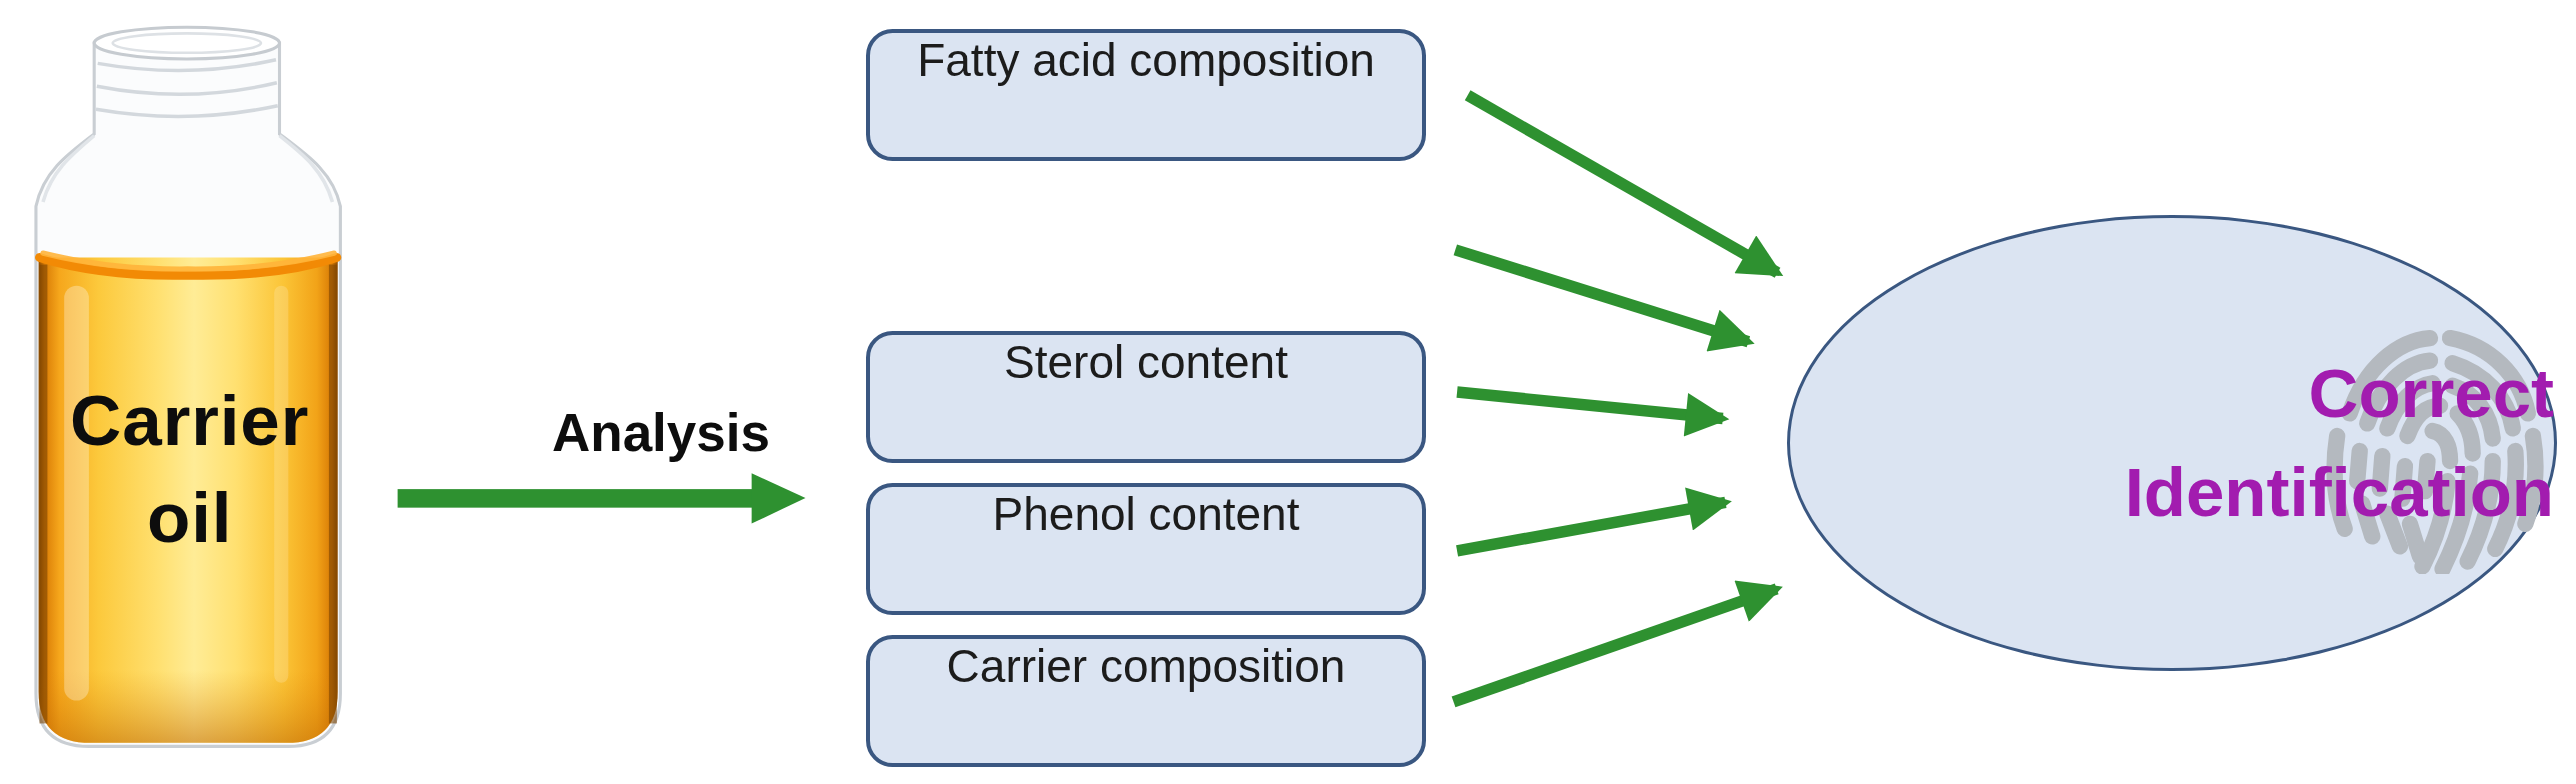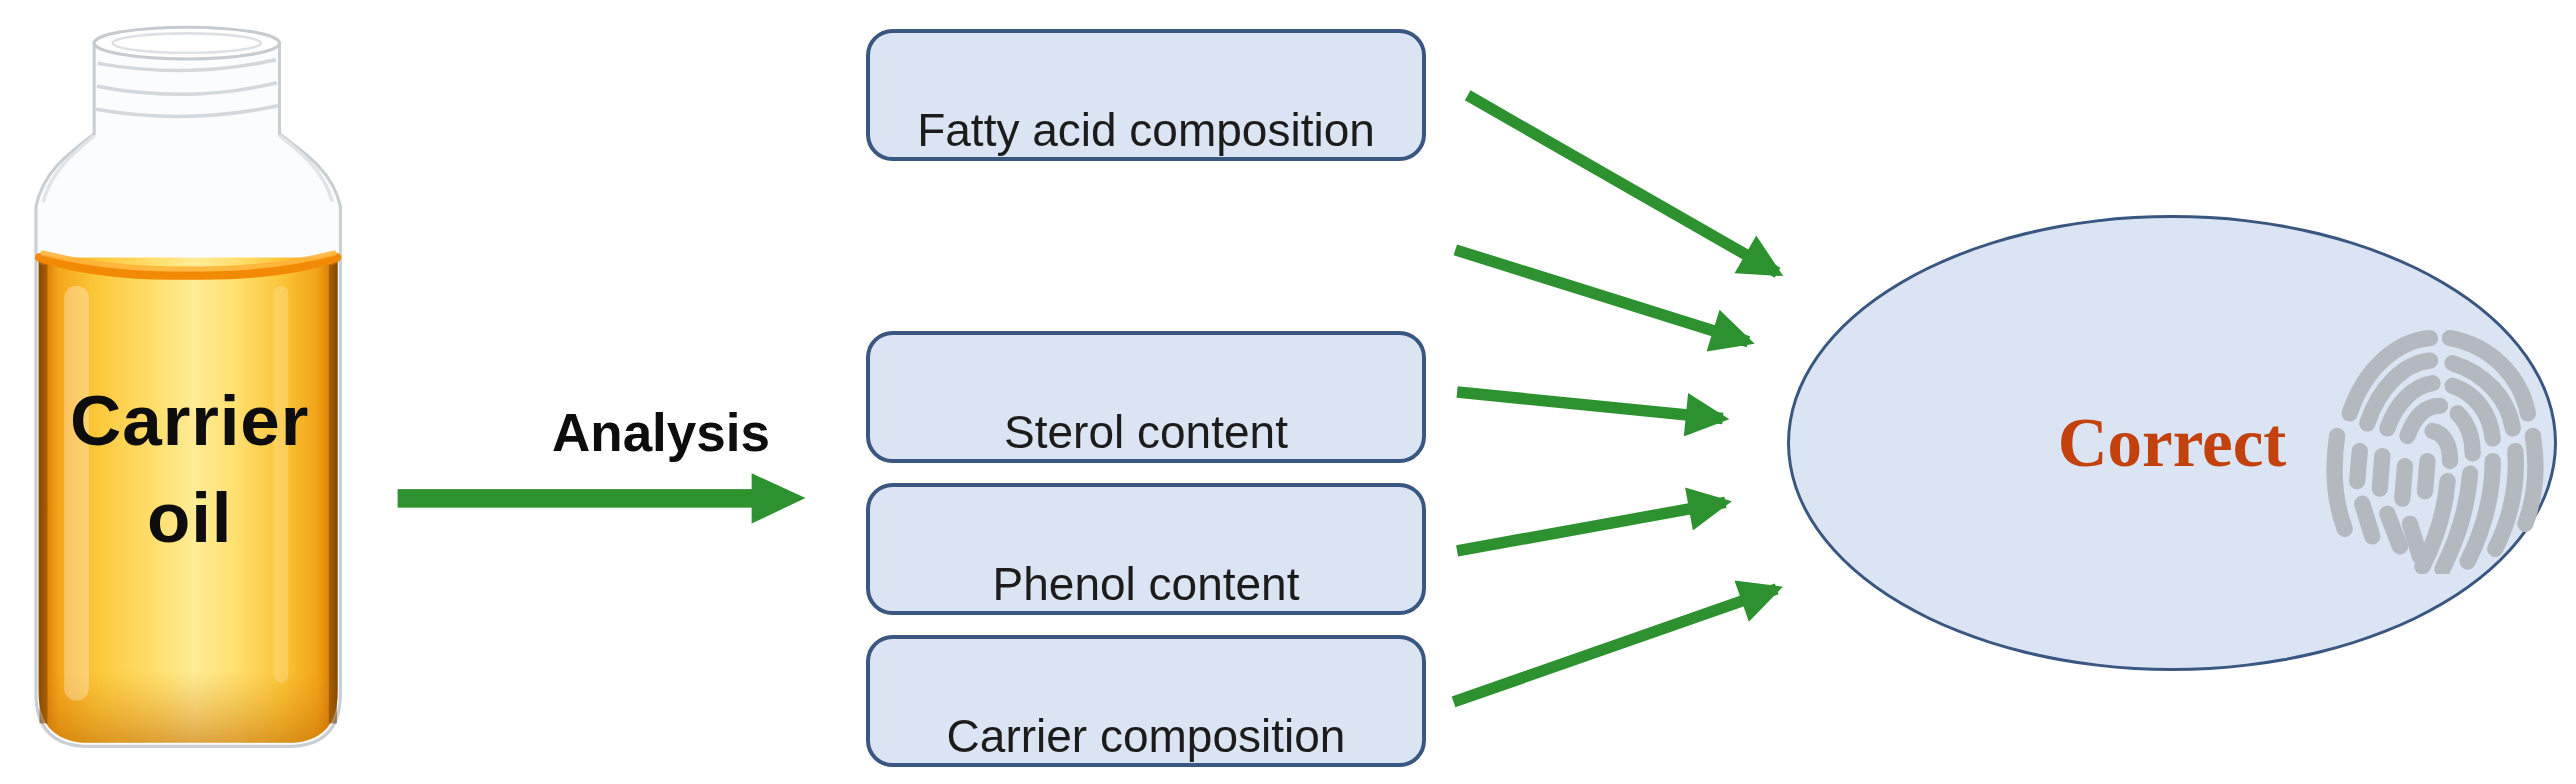--- a/index.html
+++ b/index.html
@@ -36,37 +36,36 @@
 
   
   .arrows{position:absolute;left:0;top:0;width:2576px;height:784px;pointer-events:none;}
 
   
   .param-box{
     position:absolute;left:866px;width:560px;height:132px;
     background:var(--box-fill);
     border:4px solid var(--box-border);
     border-radius:26.5px;
-    display:flex;align-items:flex-end;justify-content:center;
+    display:flex;align-items:flex-start;justify-content:center;
     font-size:46px;color:#1c1c1c;text-align:center;
   }
 
   
   .outcome-ellipse{
     position:absolute;left:1787px;top:215px;width:770px;height:456px;
     background:var(--box-fill);
     border:3.1px solid var(--box-border);
     border-radius:50%;
   }
   .fingerprint{position:absolute;left:514px;top:95px;width:252px;height:261px;}
   .outcome-label{
     position:absolute;left:0;top:50%;transform:translateY(-50%);width:100%;
-    text-align:center;font-weight:bold;font-size:69px;line-height:99px;
-    color:#c2410c;
-    font-family:Liberation Serif, serif;
+    text-align:right;font-weight:bold;font-size:69px;line-height:99px;
+    color:#a21caf;
   }
 </style>
 </head>
 <body>
 
 <div class="canvas">
 
   <div class="bottle">
     <svg viewBox="0 0 400 830" aria-hidden="true">
       <defs>
@@ -181,17 +180,18 @@
         <path d="M40,61 L39,74"></path>
         <path d="M42,84 L46,97"></path>
 
         <path d="M51,47 C56,48 58,53 58,59"></path>
         <path d="M57,67 C56,79 52,91 47,101"></path>
         <path d="M49,59 L48,71"></path>
       </g>
     </svg>
     <div class="outcome-label">
       <span>Correct</span><br>
+      <span>Identification</span>
     </div>
   </div>
 
 </div>
 
 
 </body></html>

